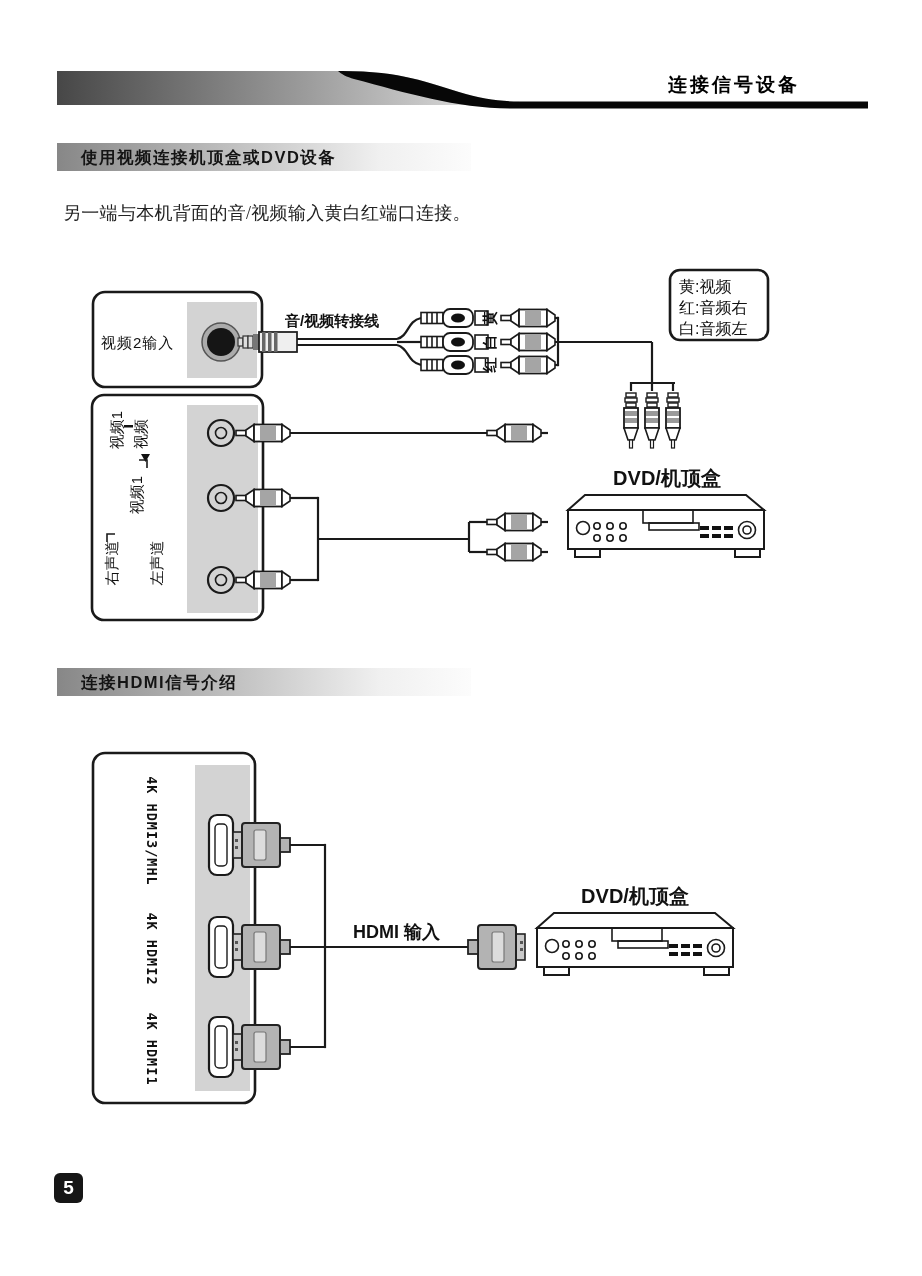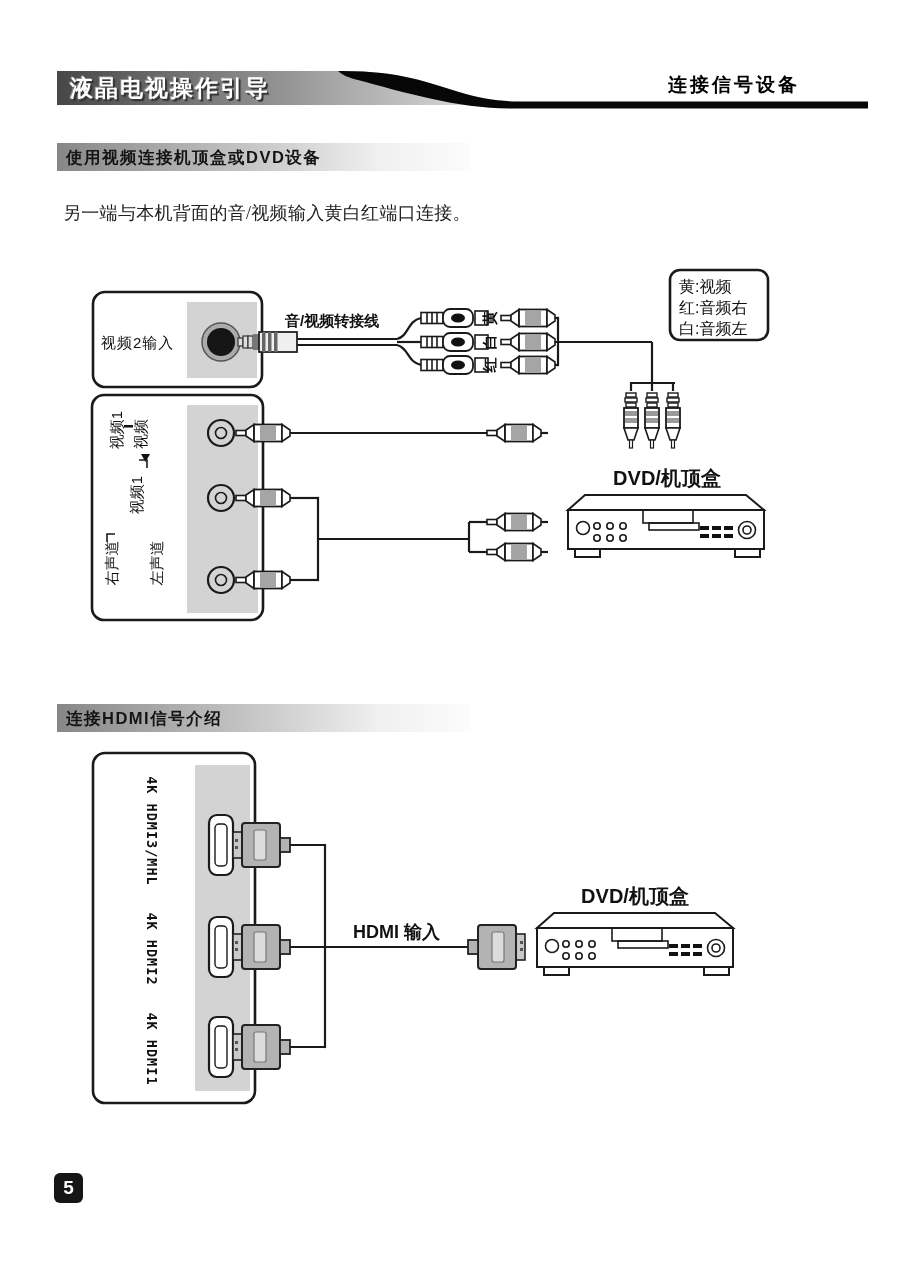--- a/index.html
+++ b/index.html
@@ -5,21 +5,21 @@
   html,body{margin:0;padding:0;background:#ffffff;}
   #page{position:relative;width:922px;height:1276px;background:#fff;overflow:hidden;
         font-family:"Liberation Sans",sans-serif;color:#111;}
   .abs{position:absolute;}
   
   #hdr-title{left:70px;top:73px;font-size:23px;font-weight:bold;color:#fff;letter-spacing:2px;
     text-shadow:1px 1px 0 #3a3a3a,2px 2px 1px #2f2f2f,-1px -1px 0 #8f8f8f;}
   #hdr-topic{left:600px;top:72px;width:268px;text-align:center;font-size:19px;font-weight:bold;
     color:#000;letter-spacing:3px;}
   
-  .secbar{left:57px;width:414px;height:28px;box-sizing:border-box;padding-left:9px;
+  .secbar{left:57px;width:414px;height:28px;box-sizing:border-box;padding-left:24px;
     background:linear-gradient(to right,#878787,#f0f0f0 78%,#fcfcfc);
     font-size:16.5px;font-weight:bold;line-height:28px;letter-spacing:1.5px;color:#141414;}
   
   #para{left:63px;top:198px;width:780px;font-family:"Liberation Serif",serif;
     font-size:18px;line-height:31px;color:#222;letter-spacing:0.3px;}
   #para .l1{display:block;padding-left:8px;}
   #para .l2{display:block;}
   
   #pagenum{left:54px;top:1173px;width:29px;height:30px;background:#161616;border-radius:6px;
     color:#fff;font-size:19px;font-weight:bold;text-align:center;line-height:30px;}
@@ -42,21 +42,20 @@
       <linearGradient id="hgrad" x1="0" y1="0" x2="460" y2="0" gradientUnits="userSpaceOnUse">
         <stop offset="0" stop-color="#474747"></stop>
         <stop offset="0.55" stop-color="#9d9d9d"></stop>
         <stop offset="1" stop-color="#e9e9e9"></stop>
       </linearGradient>
     </defs>
     <path d="M0,5 L285,5 C345,5 372,17 402,26 C424,32.5 443,35.5 462,35.5 L462,39 L0,39 Z" fill="url(#hgrad)"></path>
     <path d="M285,5 C345,5 372,17 402,26 C424,32.5 443,35.5 462,35.5 L811,35.5 L811,42.5 L455,42.5
              C400,42.5 350,27 297,13 C290,11 284,8 281,5 Z" fill="#070707"></path>
   </svg>
-  <div class="abs" id="hdr-title">液晶电视操作引导</div>
   <div class="abs" id="hdr-topic">连接信号设备</div>
 
   <div class="abs secbar" style="top:143px;">
     <span>使用视频连接机顶盒或DVD设备</span>
   </div>
 
   <div class="abs" id="para">
     <span class="l2">另一端与本机背面的音/视频输入黄白红端口连接。</span>
   </div>
 
@@ -210,21 +209,21 @@
       <line x1="412" y1="294" x2="430" y2="294" class="ln"></line>
       <line x1="484" y1="175" x2="491" y2="175" class="ln" stroke-width="1.8"></line>
       <line x1="484" y1="264" x2="491" y2="264" class="ln" stroke-width="1.8"></line>
       <line x1="484" y1="294" x2="491" y2="294" class="ln" stroke-width="1.8"></line>
     </g>
     <use href="#rca-left" xlink:href="#rca-left" transform="translate(430,175)"></use>
     <use href="#rca-left" xlink:href="#rca-left" transform="translate(430,264)"></use>
     <use href="#rca-left" xlink:href="#rca-left" transform="translate(430,294)"></use>
   </svg>
 
-  <div class="abs secbar" style="top:668px;margin-top:36px;">
+  <div class="abs secbar" style="top:668px;">
     <span>连接HDMI信号介绍</span>
   </div>
 
   <svg class="abs" style="left:57px;top:740px;" width="813" height="400" viewBox="0 0 813 400">
     <defs>
       <g id="hdmi-port">
         <rect x="-12" y="-30" width="24" height="60" rx="8" fill="#fff" stroke="#1a1a1a" stroke-width="2.2"></rect>
         <rect x="-6" y="-21" width="12" height="42" rx="4" fill="#fff" stroke="#1a1a1a" stroke-width="1.4"></rect>
       </g>
       <g id="hdmi-plug">

